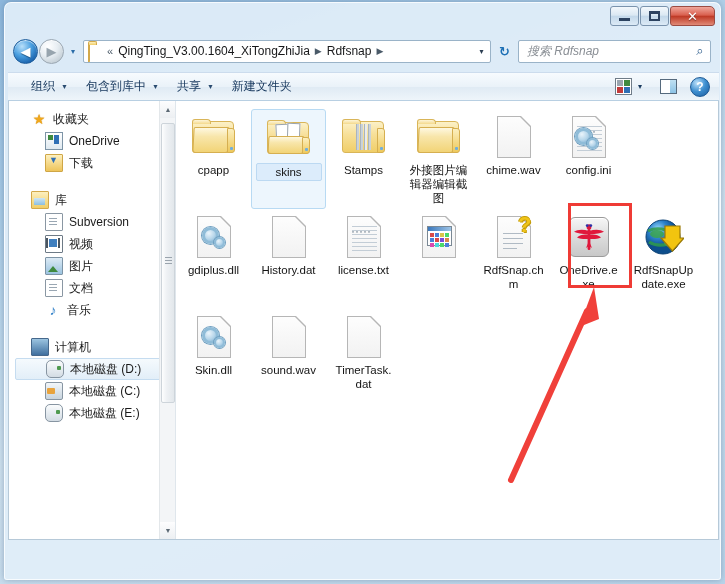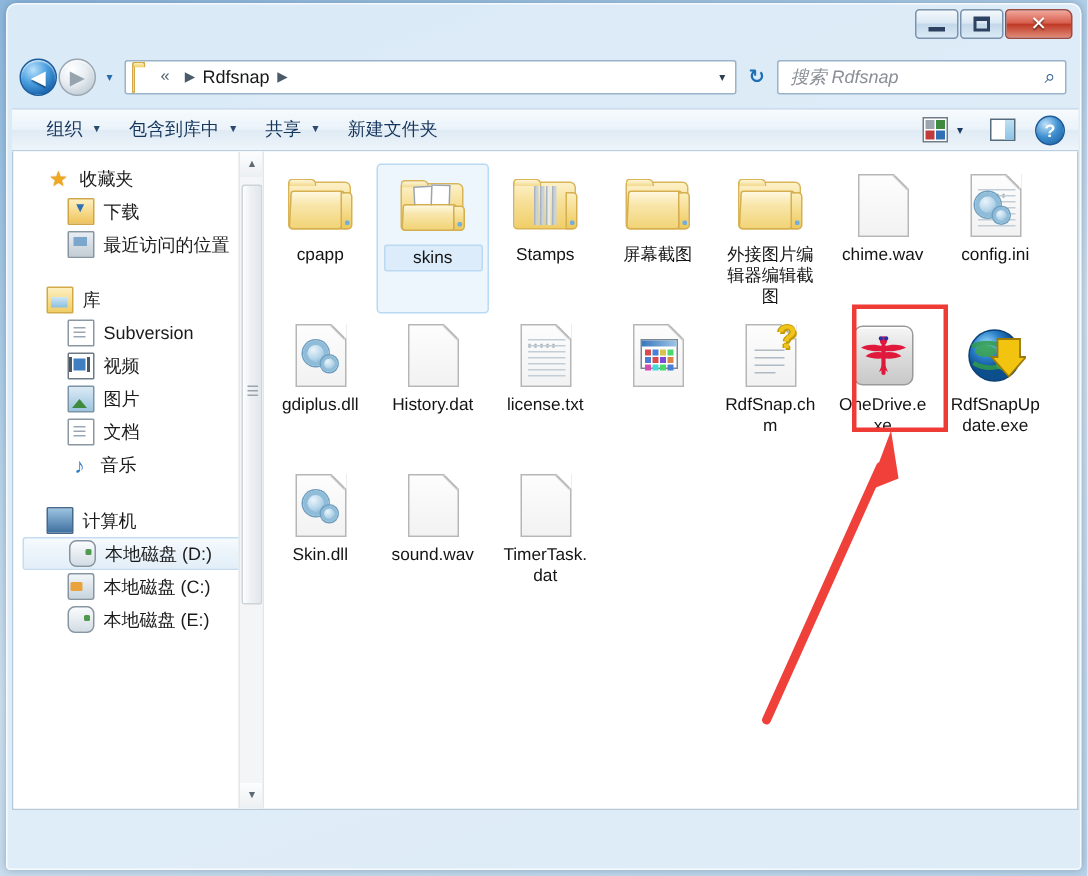--- a/index.html
+++ b/index.html
@@ -566,20 +566,21 @@
     </div>
     <div id="nav-history-dropdown">
       <span>▾</span>
     </div>
 
     <div id="address-bar">
       <span id="addr-folder-icon">
         <span class="mini-folder"></span>
       </span>
       <span class="addr-chevrons">«</span>
+      <span class="crumb">QingTing_V3.00.1604_XiTongZhiJia</span>
       <span class="crumb-sep">▶</span>
       <span class="crumb">Rdfsnap</span>
       <span class="crumb-sep">▶</span>
       <span id="addr-dropdown">
         <span>▾</span>
       </span>
     </div>
 
     <div id="refresh-button">
       <span>↻</span>
@@ -627,26 +628,26 @@
 
     <div id="nav-pane">
       <div id="nav-pane-inner">
 
         <div class="nav-group">
           <div class="nav-row">
             <span class="nav-icon ic-star">★</span>
             <span>收藏夹</span>
           </div>
           <div class="nav-row child">
+            <span class="nav-icon ic-onedrive"></span>
+            <span>OneDrive</span>
+          </div>
+          <div class="nav-row child">
             <span class="nav-icon ic-download"></span>
             <span>下载</span>
-          </div>
-          <div class="nav-row child">
-            <span class="nav-icon ic-recent"></span>
-            <span>最近访问的位置</span>
           </div>
         </div>
 
         <div class="nav-spacer"></div>
 
         <div class="nav-group">
           <div class="nav-row">
             <span class="nav-icon ic-library"></span>
             <span>库</span>
           </div>
@@ -744,31 +745,20 @@
                 <div class="stripe p1"></div>
                   <div class="stripe p2"></div>
                   <div class="stripe p3"></div>
                   <div class="stripe p4"></div>
                 <div class="f-side"></div>
               </div>
             </div>
             <div class="file-label">Stamps</div>
           </div>
 
-          <div class="file-item">
-            <div class="file-icon-wrap">
-              <div class="folder-icon">
-                  <div class="f-back"></div>
-                  <div class="f-tab"></div>
-                  <div class="f-front"></div>
-                  <div class="f-side"></div>
-                </div>
-            </div>
-            <div class="file-label">屏幕截图</div>
-          </div>
 
           <div class="file-item">
             <div class="file-icon-wrap">
               <div class="folder-icon">
                   <div class="f-back"></div>
                   <div class="f-tab"></div>
                   <div class="f-front"></div>
                   <div class="f-side"></div>
                 </div>
             </div>

